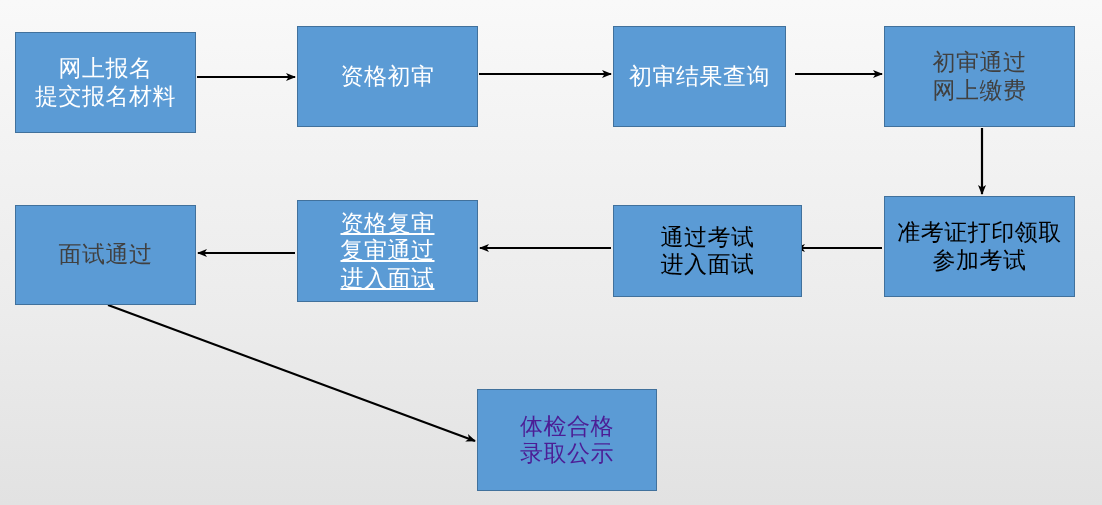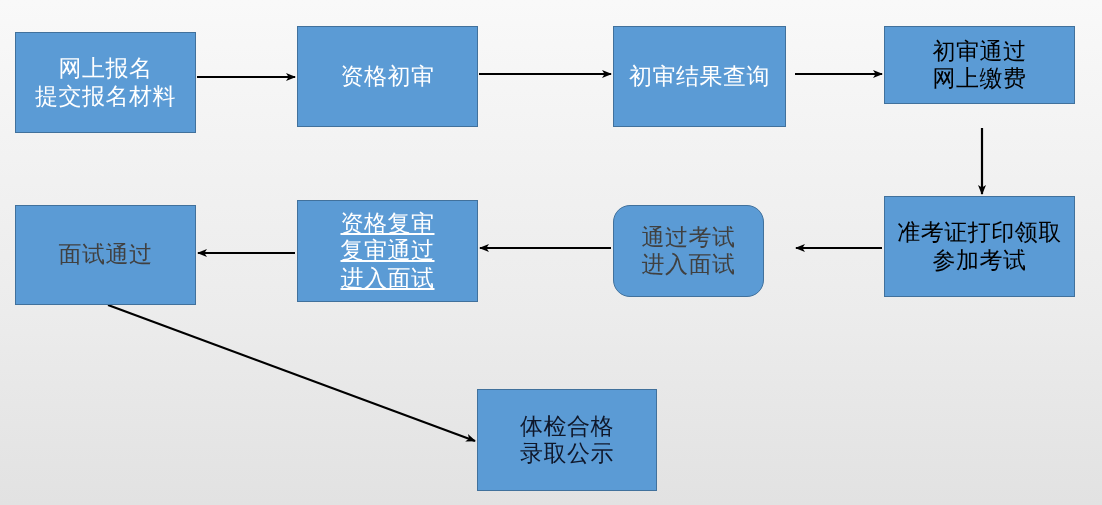--- a/index.html
+++ b/index.html
@@ -72,38 +72,38 @@
   <div class="node" style="left: 15px; top: 26px; width: 181px; height: 101px; background: rgb(91, 155, 213); border-color: rgb(65, 113, 156); color: rgb(255, 255, 255); margin-top: 6px;">
       <span class="line">网上报名</span>
       <span class="line">提交报名材料</span>
     </div>
   <div class="node" style="left: 297px; top: 26px; width: 181px; height: 101px; background: rgb(91, 155, 213); border-color: rgb(65, 113, 156); color: rgb(255, 255, 255);">
       <span class="line">资格初审</span>
     </div>
   <div class="node" style="left: 613px; top: 26px; width: 173px; height: 101px; background: rgb(91, 155, 213); border-color: rgb(65, 113, 156); color: rgb(255, 255, 255); text-align: center;">
       <span class="line">初审结果查询</span>
     </div>
-  <div class="node" style="left: 884px; top: 26px; width: 191px; height: 78px; background: rgb(91, 155, 213); border-color: rgb(65, 113, 156); color: #000000;">
+  <div class="node" style="left: 884px; top: 26px; width: 191px; height: 101px; background: rgb(91, 155, 213); border-color: rgb(65, 113, 156); color: #404040;">
       <span class="line">初审通过</span>
       <span class="line">网上缴费</span>
     </div>
   <div class="node" style="left: 884px; top: 196px; width: 191px; height: 101px; background: rgb(91, 155, 213); border-color: rgb(65, 113, 156); color: #000000;">
       <span class="line">准考证打印领取</span>
       <span class="line">参加考试</span>
     </div>
-  <div class="node" style="left: 613px; top: 205px; width: 151px; height: 92px; background: rgb(91, 155, 213); border-color: rgb(65, 113, 156); color: #404040; border-radius: 17px;">
+  <div class="node" style="left: 613px; top: 205px; width: 189px; height: 92px; background: rgb(91, 155, 213); border-color: rgb(65, 113, 156); color: #000000;">
       <span class="line">通过考试</span>
       <span class="line">进入面试</span>
     </div>
   <div class="node" style="left: 297px; top: 200px; width: 181px; height: 102px; background: rgb(91, 155, 213); border-color: rgb(65, 113, 156); color: rgb(255, 255, 255); text-decoration: underline;">
       <span class="line">资格复审</span>
       <span class="line">复审通过</span>
       <span class="line">进入面试</span>
     </div>
   <div class="node" style="left: 15px; top: 205px; width: 181px; height: 100px; background: rgb(91, 155, 213); border-color: rgb(65, 113, 156); color: #404040; align-items: center;">
       <span class="line">面试通过</span>
     </div>
-  <div class="node" style="left: 477px; top: 389px; width: 180px; height: 102px; background: rgb(91, 155, 213); border-color: rgb(65, 113, 156); color: #0f172a;">
+  <div class="node" style="left: 477px; top: 389px; width: 180px; height: 102px; background: rgb(91, 155, 213); border-color: rgb(65, 113, 156); color: #4c1d95;">
       <span class="line">体检合格</span>
       <span class="line">录取公示</span>
     </div>
 
 </div>
 
 </body></html>

